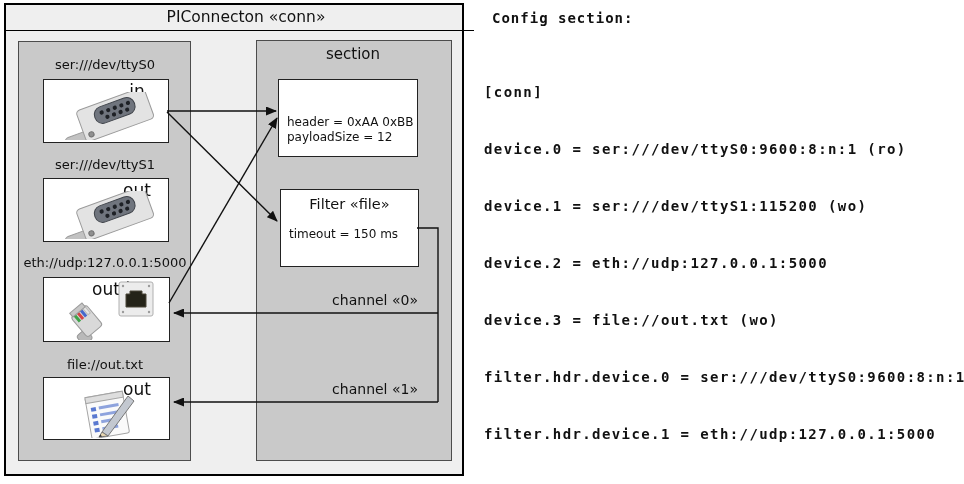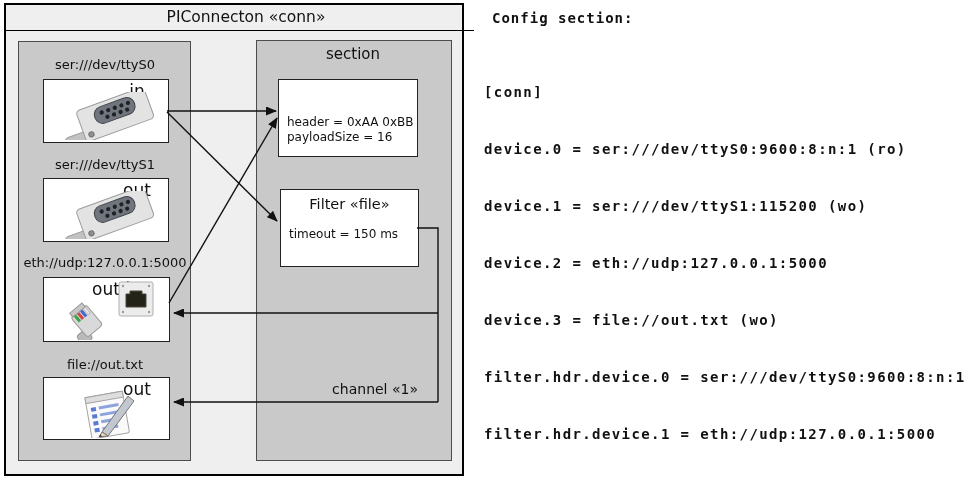--- a/index.html
+++ b/index.html
@@ -143,28 +143,29 @@
       <g>
         <polygon points="22,44 48,8 54,13 28,48" fill="#c3c8d0" stroke="#777"></polygon>
         <polygon points="22,44 28,48 19,49" fill="#e8d6b0" stroke="#777"></polygon>
         <polygon points="20.5,46.5 19,49 22,48.5" fill="#333"></polygon>
       </g>
     </svg>
   </div>
 
   <div class="filter-box" style="left:278px;top:79px;width:138px;height:76px">
     <div class="filter-attr" style="top:35px">header = 0xAA 0xBB</div>
-    <div class="filter-attr" style="top:50px">payloadSize = 16</div>
+    <div class="filter-attr" style="top:50px">payloadSize = 12</div>
   </div>
 
   <div class="filter-box" style="left:280px;top:189px;width:137px;height:76px">
     <div class="filter-title">Filter «file»</div>
     <div class="filter-attr" style="top:37px">timeout = 150 ms</div>
   </div>
 
+  <div class="channel-label" style="left:298px;top:292px">channel «0»</div>
   <div class="channel-label" style="left:298px;top:381px">channel «1»</div>
 
   <svg id="wires">
     <defs>
       <marker id="arr" markerWidth="11" markerHeight="9" refX="10" refY="4.5" orient="auto" markerUnits="userSpaceOnUse">
         <path d="M0,0 L11,4.5 L0,9 z" fill="#111"></path>
       </marker>
     </defs>
     <g stroke="#111" stroke-width="1.4" fill="none">
       <line x1="167" y1="111" x2="276" y2="111" marker-end="url(#arr)"></line>

